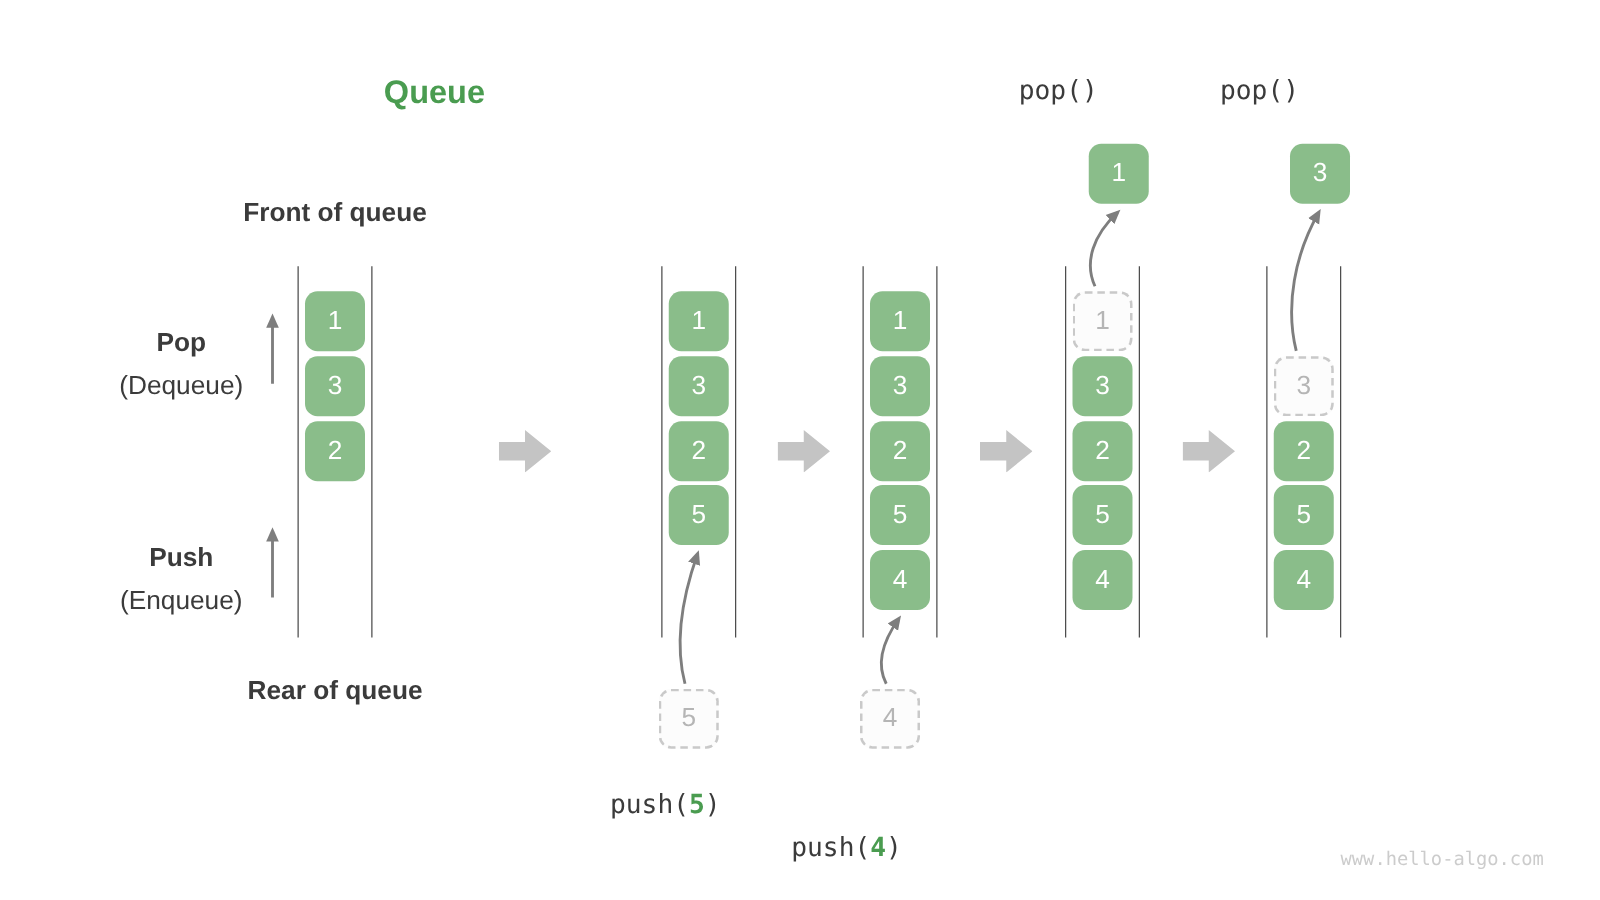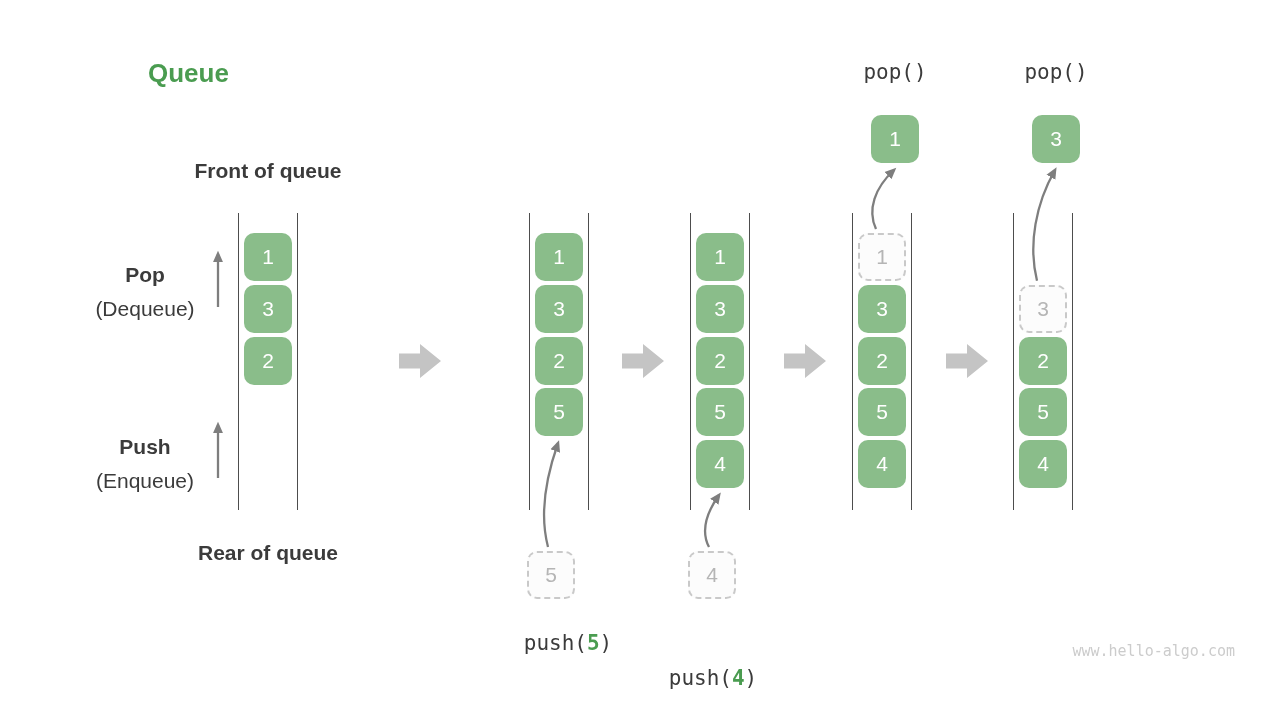--- a/index.html
+++ b/index.html
@@ -12,21 +12,21 @@
     --block-gray:#C4C4C4;
     --rail-gray:#4D4D4D;
     --watermark-gray:#CCCCCC;
   }
   html,body{margin:0;padding:0;background:#ffffff;}
   #canvas{
     position:relative;width:1280px;height:720px;background:#ffffff;overflow:hidden;
     font-family:"Liberation Sans", sans-serif;color:var(--text-dark);
   }
   .title{
-    position:absolute;left:148px;top:58px;width:240px;text-align:left;
+    position:absolute;left:148px;top:58px;width:240px;text-align:right;
     font-size:26px;font-weight:bold;color:var(--accent-green);
   }
   .biglabel{
     position:absolute;width:260px;text-align:center;
     font-size:21px;font-weight:bold;color:var(--text-dark);
   }
   .front{left:138px;top:159px;}
   .rear{left:138px;top:541px;}
   .sidelabel{
     position:absolute;left:55px;width:180px;text-align:center;
@@ -39,33 +39,33 @@
   .cell{
     position:absolute;width:48px;height:48px;border-radius:10px;
     background:var(--box-green);color:#ffffff;font-size:21px;font-weight:500;
     display:flex;align-items:center;justify-content:center;
   }
   .cell.ghost{
     background:#FCFCFC;border:2px dashed var(--ghost-border);
     color:var(--ghost-text);width:44px;height:44px;font-weight:400;
   }
   .oplabel{
-    position:absolute;width:160px;text-align:center;
+    position:absolute;width:160px;
     font-family:"DejaVu Sans Mono", monospace;font-size:21px;color:var(--text-dark);
   }
   .oplabel .arg{color:var(--accent-green);font-weight:bold;}
   .block-arrow{
     position:absolute;width:42px;height:34px;background:var(--block-gray);
     clip-path:polygon(0 28%,50% 28%,50% 0%,100% 50%,50% 100%,50% 72%,0 72%);
   }
   #overlay{position:absolute;left:0;top:0;width:1280px;height:720px;pointer-events:none;}
   .thin-arrow{fill:none;stroke:var(--arrow-gray);stroke-width:2.3px;marker-end:url(#arrowhead);}
   #arrowhead-shape{fill:var(--arrow-gray);}
   .watermark{
-    position:absolute;right:45px;top:642px;
+    position:absolute;right:45px;top:678px;
     font-family:"DejaVu Sans Mono", monospace;font-size:15px;color:var(--watermark-gray);
   }
 </style>
 </head>
 <body>
 
 <div id="canvas">
 
   <svg id="overlay" viewBox="0 0 1280 720">
     <defs>

